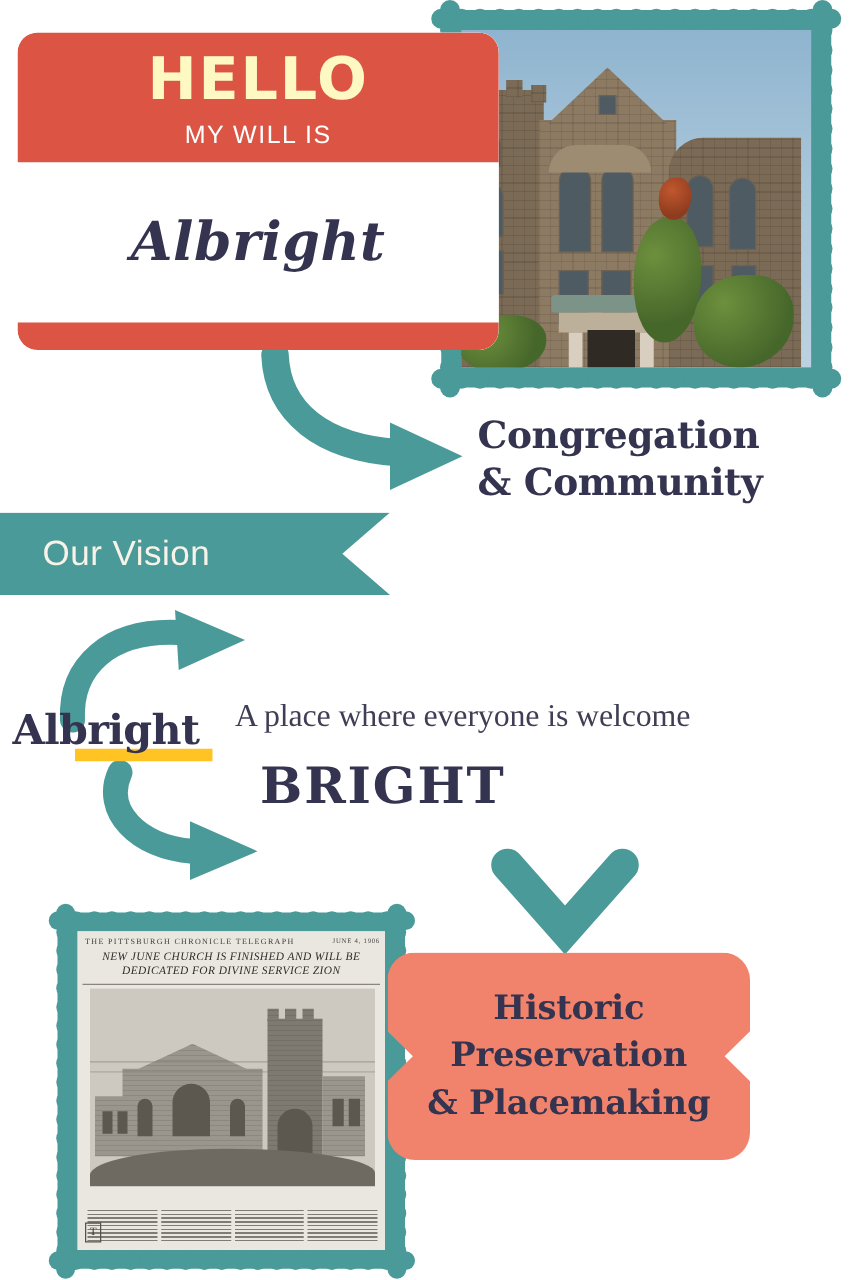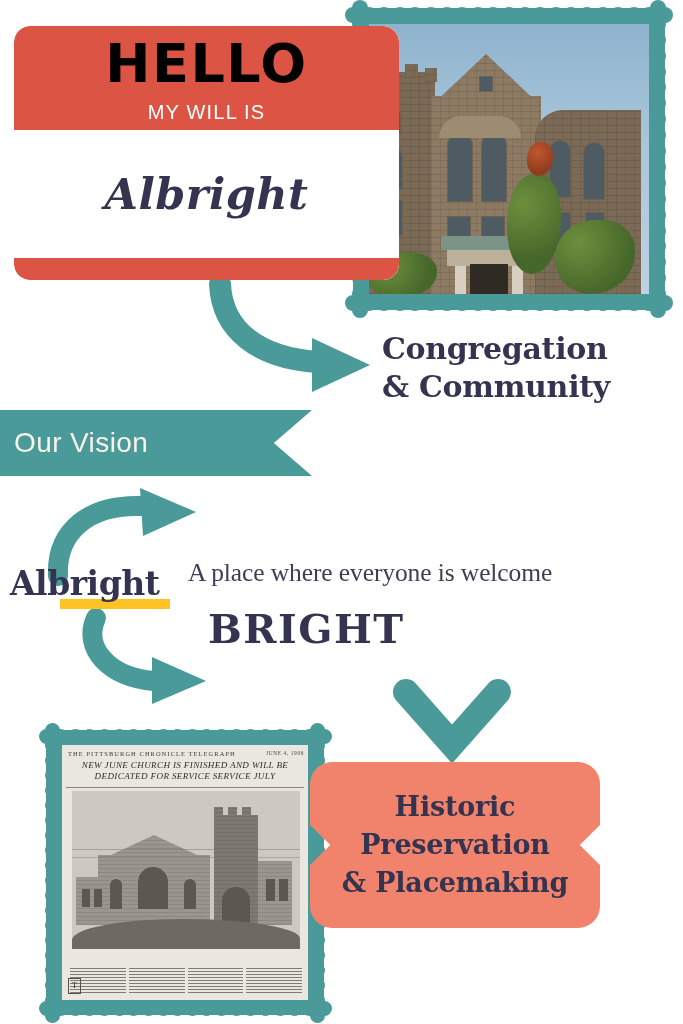--- a/index.html
+++ b/index.html
@@ -40,23 +40,23 @@
     background: #DC5544;
     border-radius: 16px 16px 0 0;
     display: flex;
     flex-direction: column;
     align-items: center;
     justify-content: center;
   }
   .nametag-hello {
     font-family: "DejaVu Sans", sans-serif;
     font-weight: 700;
-    font-size: 54px;
+    font-size: 47px;
     letter-spacing: 1.5px;
-    color: #000000;
+    color: #fef9c3;
     line-height: 1;
     margin-top: 2px;
   }
   .nametag-sub {
     font-family: "Liberation Sans", sans-serif;
     font-weight: 400;
     font-size: 20px;
     letter-spacing: 1.2px;
     color: #ffffff;
     line-height: 1;
@@ -266,21 +266,21 @@
     clip-path: polygon(0 0, 100% 0, 88% 50%, 100% 100%, 0 100%);
     display: flex;
     align-items: center;
   }
   #vision-banner .label {
     font-family: "Liberation Sans", sans-serif;
     font-weight: 400;
     font-size: 28px;
     color: #F7F3E8;
     letter-spacing: 0.4px;
-    margin-left: 20px;
+    margin-left: 40px;
   }
 
   
   #albright-word {
     position: absolute;
     left: 10px;
     top: 567px;
     z-index: 7;
   }
   #albright-word .word {
@@ -523,21 +523,21 @@
   <div class="vision-desc" id="desc-all">A place where everyone is welcome</div>
   <div class="vision-word" id="word-bright">BRIGHT</div>
 
   <div class="photo-frame" id="photo-news">
     <div class="photo-inner" style="z-index: 3;">
       <div class="news-paper"></div>
       <div class="news-masthead">THE PITTSBURGH CHRONICLE TELEGRAPH</div>
       <div class="news-date">JUNE 4, 1906</div>
       <div class="news-head">
         <div>NEW JUNE CHURCH IS FINISHED AND WILL BE</div>
-        <div>DEDICATED FOR SERVICE SERVICE JULY</div>
+        <div>DEDICATED FOR DIVINE SERVICE ZION</div>
       </div>
       <div class="news-rule" style="top:42px;"></div>
       <div class="news-cut">
         <div class="cut-sky"></div>
 
         <div class="cut-mass" style="left:26px;top:64px;width:112px;height:70px;"></div>
         <div class="cut-mass" style="left:26px;top:44px;width:112px;height:26px;
              -webkit-clip-path:polygon(50% 0,100% 100%,0 100%);clip-path:polygon(50% 0,100% 100%,0 100%);"></div>
         <div class="cut-win" style="left:66px;top:76px;width:30px;height:42px;border-radius:15px 15px 0 0;"></div>
         <div class="cut-win" style="left:38px;top:88px;width:12px;height:30px;border-radius:6px 6px 0 0;"></div>

